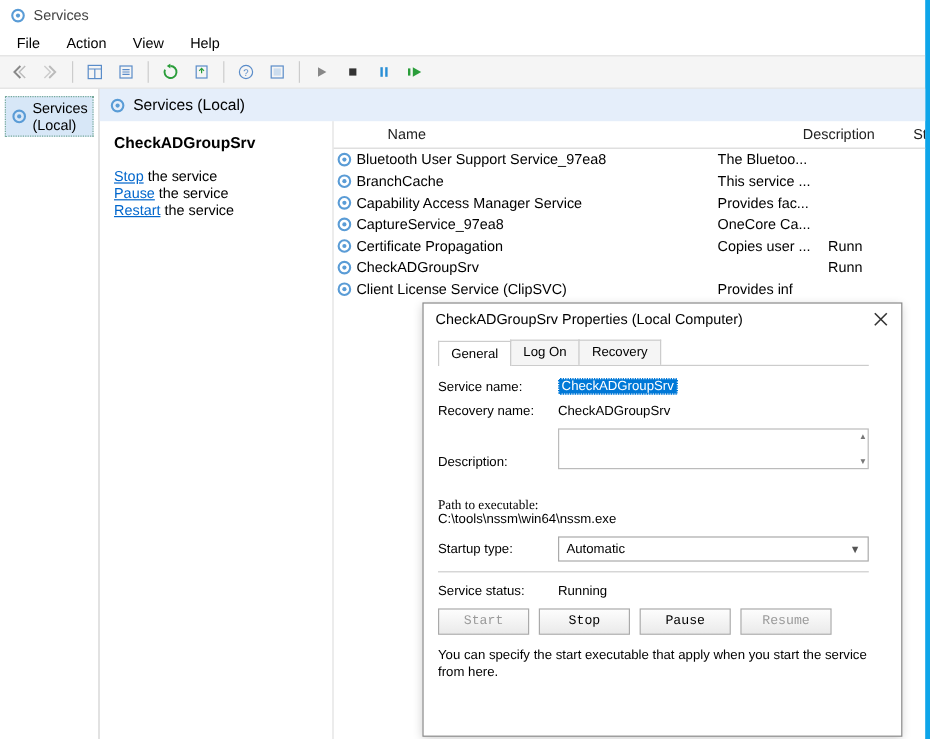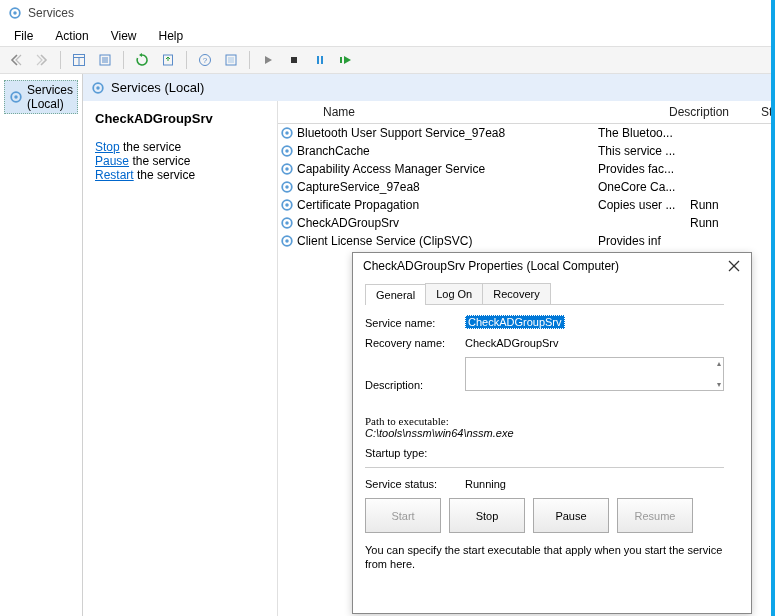--- a/index.html
+++ b/index.html
@@ -44,21 +44,21 @@
   .dlg-label { width:100px; }
   .dlg-value { flex:1; }
   .highlight { background:#0078d7; color:#fff; padding:0 2px; border:1px dotted #fff; display:inline-block;}
   .desc-box { border:1px solid #bbb; height:34px; flex:1; position:relative;}
   .desc-box .arrow-up, .desc-box .arrow-down { position:absolute; right:2px; font-size:8px; color:#777;}
   .desc-box .arrow-up { top:1px;} .desc-box .arrow-down { bottom:1px;}
   .hr { border:none; border-top:1px solid #ccc; margin:8px 0 10px 0;}
   .sel { border:1px solid #aaa; height:21px; flex:1; display:flex; align-items:center; justify-content:space-between; padding:0 6px; font-size:11px; background:#fff;}
   .sel .chev { font-size:9px; color:#555;}
   .btnrow { display:flex; gap:8px; margin:8px 0 10px 0;}
-  .btn { width:76px; height:35px; border:1px solid #aaa; background:linear-gradient(#fdfdfd,#eaeaea); font-size:11px; display:flex; align-items:center; justify-content:center;}
+  .btn { width:76px; height:22px; border:1px solid #aaa; background:linear-gradient(#fdfdfd,#eaeaea); font-size:11px; display:flex; align-items:center; justify-content:center;font-family:Liberation Mono, monospace;}
   .btn.disabled { color:#9a9a9a; }
   .note { font-size:11px; line-height:1.3;}
   .watermark { position:absolute; left:380px; bottom:18px; font-size:42px; font-weight:bold; color:rgba(220,70,40,.28); letter-spacing:2px; pointer-events:none; z-index:0;}
   svg { display:block; }
 </style>
 </head>
 <body>
 
 <div class="window">
 
@@ -417,24 +417,28 @@
       </div>
       <div class="dlg-row">
         <div class="dlg-label">Description:</div>
         <div class="desc-box">
           <span class="arrow-up">▴</span>
           <span class="arrow-down">▾</span>
         </div>
       </div>
 
       <div style="margin-top:24px;font-family:Liberation Serif, serif;">Path to executable:</div>
-      <div style="margin-bottom:8px;font-style:italic;">C:\tools\nssm\win64\nssm.exe</div>
+      <div style="margin-bottom:8px;">C:\tools\nssm\win64\nssm.exe</div>
 
       <div class="dlg-row" style="align-items:center;">
         <div class="dlg-label">Startup type:</div>
+        <div class="sel">
+          <span>Automatic</span>
+          <span class="chev">▼</span>
+        </div>
       </div>
 
       <hr class="hr">
 
       <div class="dlg-row">
         <div class="dlg-label">Service status:</div>
         <div class="dlg-value">Running</div>
       </div>
 
       <div class="btnrow">

